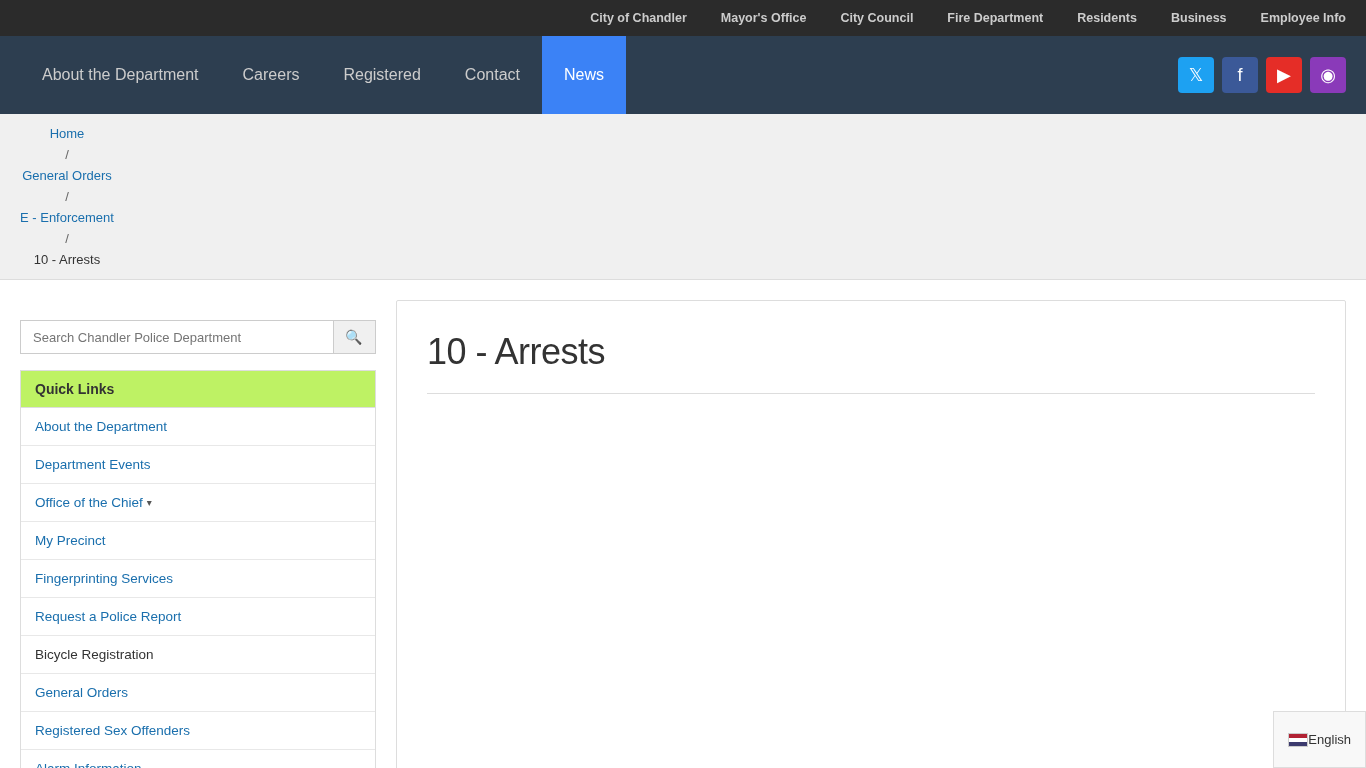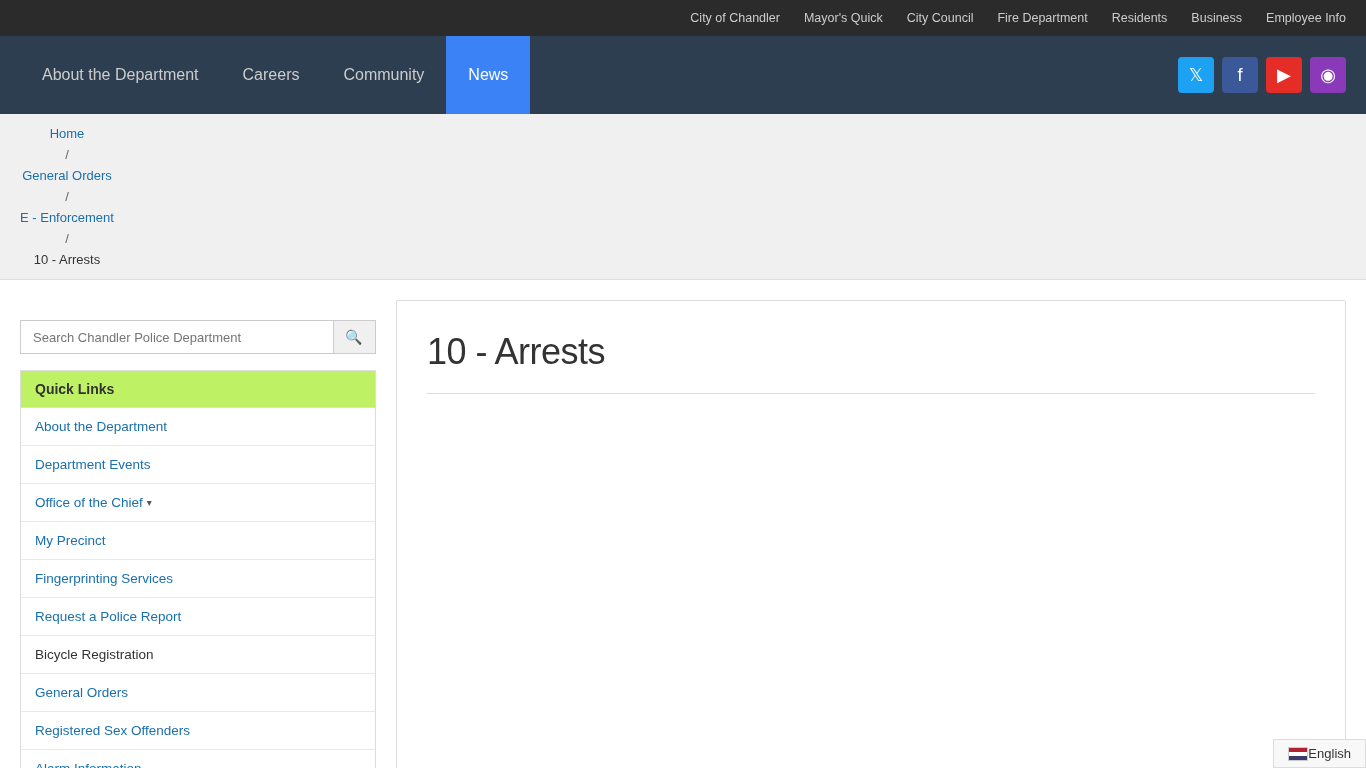--- a/index.html
+++ b/index.html
@@ -175,57 +175,58 @@
       margin-top: 10px;
     }
 
     
     .lang-bar {
       position: fixed;
       bottom: 0;
       right: 0;
       background: #f8f8f8;
       border: 1px solid #ddd;
-      padding: 6px 14px;
+      padding: 20px 14px;
       display: flex;
       align-items: center;
       font-size: 13px;
       color: #333;
     }
     .lang-flag {
       width: 20px;
       height: 14px;
       background: linear-gradient(to bottom, #b22234 33%, #fff 33%, #fff 66%, #3c3b6e 66%);
       display: inline-block;
       border: 1px solid #ccc;
       font-size: 9px;
       overflow: hidden;
     }
   </style>
 </head>
 <body>
 
 <div class="top-bar">
 
-  <div id="top-bar-links" style="display:flex;gap:24px;">
+  <div id="top-bar-links" style="display:flex;gap:34px;font-weight:bold;">
       <a href="#">City of Chandler</a>
-      <a href="#">Mayor's Quick</a>
+      <a href="#">Mayor's Office</a>
       <a href="#">City Council</a>
       <a href="#">Fire Department</a>
       <a href="#">Residents</a>
       <a href="#">Business</a>
       <a href="#">Employee Info</a>
     </div>
 </div>
 
 <nav class="main-nav">
   <div class="nav-links" id="nav-links">
       <a href="#" class="nav-link">About the Department</a>
       <a href="#" class="nav-link">Careers</a>
-      <a href="#" class="nav-link">Community</a>
+      <a href="#" class="nav-link">Registered</a>
+      <a href="#" class="nav-link">Contact</a>
       <a href="#" class="nav-link active">News</a>
     </div>
   <div class="social-icons" id="social-icons">
       <a href="#" class="social-icon twitter-icon" title="Twitter">𝕏</a>
       <a href="#" class="social-icon facebook-icon" title="Facebook">f</a>
       <a href="#" class="social-icon youtube-icon" title="YouTube">▶</a>
       <a href="#" class="social-icon instagram-icon" title="Instagram">◉</a>
     </div>
 </nav>
 

